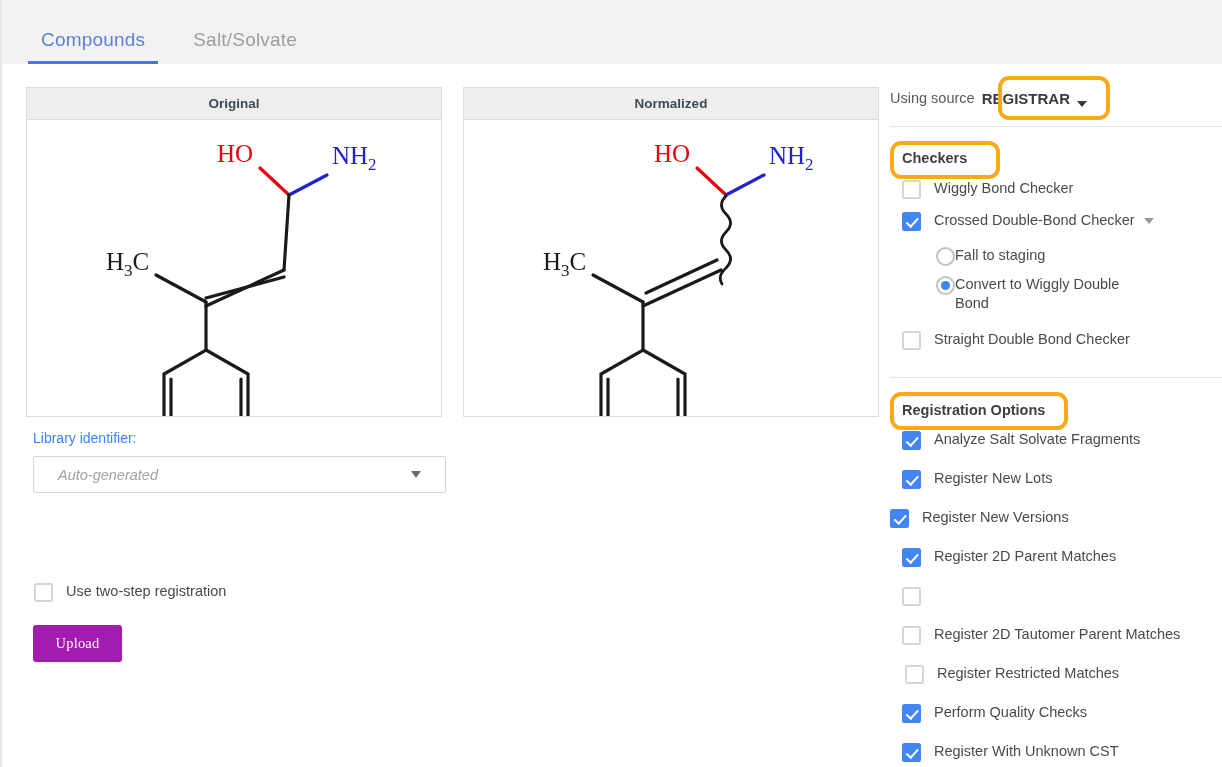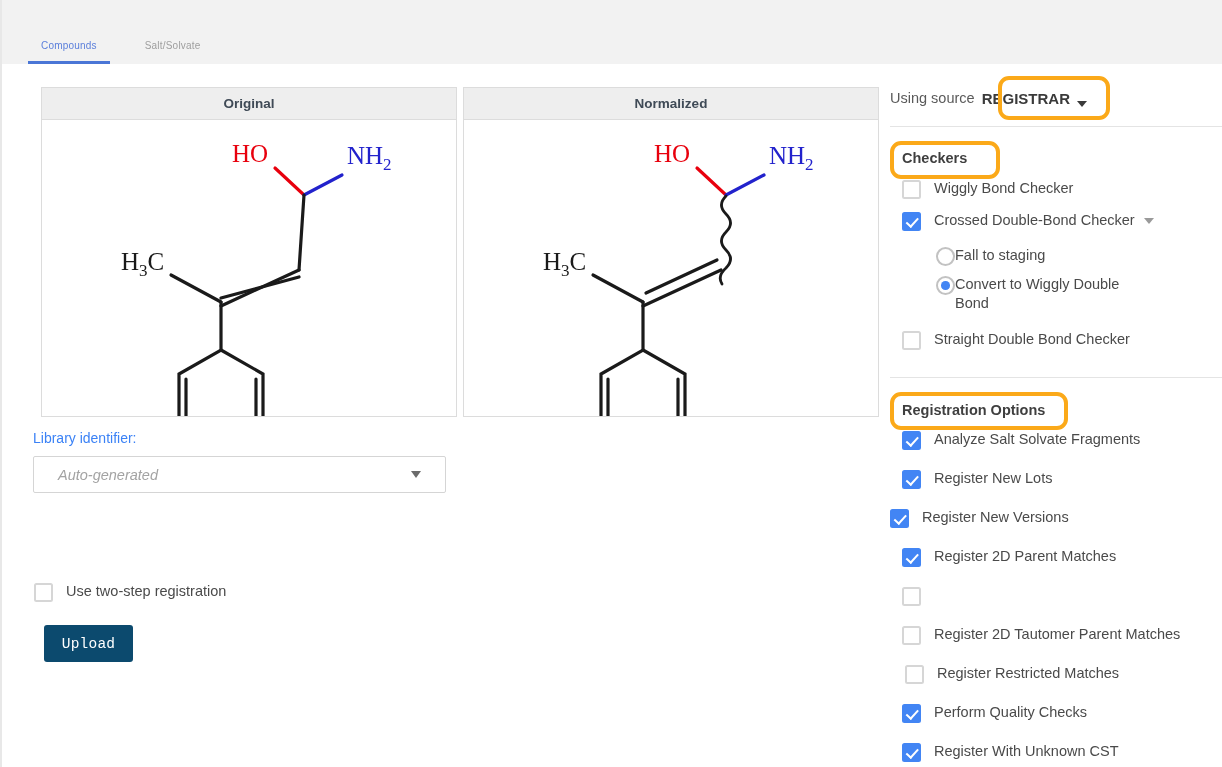--- a/index.html
+++ b/index.html
@@ -22,21 +22,21 @@
   .tabbar {
     position: absolute; left: 0; top: 0;
     width: 1222px; height: 64px;
     background: #f2f2f2;
     display: flex; align-items: flex-end;
   }
   .tab {
     position: relative;
     padding: 0 17px 13px 17px;
     margin-left: 14px;
-    font-size: 10px;
+    font-size: 19px;
     letter-spacing: .2px;
     color: #9e9e9e;
     cursor: pointer;
     background: none; border: none;
     font-family: "Liberation Sans", sans-serif;
   }
   .tab:first-child { margin-left: 22px; }
   .tab.active { color: #5b7fdb; }
   .tab.active::after {
     content: ""; position: absolute;
@@ -51,21 +51,21 @@
     background: #ffffff;
   }
 
   
   .mol-panel {
     position: absolute;
     width: 416px;
     border: 1px solid #dcdcdc;
     background: #fff;
   }
-  .mol-panel.original  { left: 39px;  top: 23px; }
+  .mol-panel.original  { left: 24px;  top: 23px; }
   .mol-panel.normalized{ left: 461px; top: 23px; }
   .mol-head {
     height: 32px;
     background: #eeeeee;
     border-bottom: 1px solid #dcdcdc;
     display: flex; align-items: center; justify-content: center;
     font-size: 13.5px; font-weight: bold; color: #3f4a56;
   }
   .mol-body {
     height: 296px;
@@ -123,26 +123,26 @@
     margin-left: 13px;
     font-size: 14.5px; color: #4a4a4a;
     line-height: 18px;
   }
 
   .twostep {
     position: absolute; left: 32px; top: 518px;
   }
 
   .btn-upload {
-    position: absolute; left: 42px; top: 561px;
+    position: absolute; left: 31px; top: 561px;
     width: 89px; height: 37px;
-    background: #0c4a6e; color: #fff;
+    background: #a21caf; color: #fff;
     border: none; border-radius: 3px;
     font-size: 14.5px;
-    font-family: Liberation Mono, monospace;
+    font-family: Liberation Serif, serif;
     cursor: pointer;
     letter-spacing: .2px;
   }
 
   
   .right {
     position: absolute; left: 888px; top: 0;
     width: 334px; height: 703px;
   }
   .source-row {

